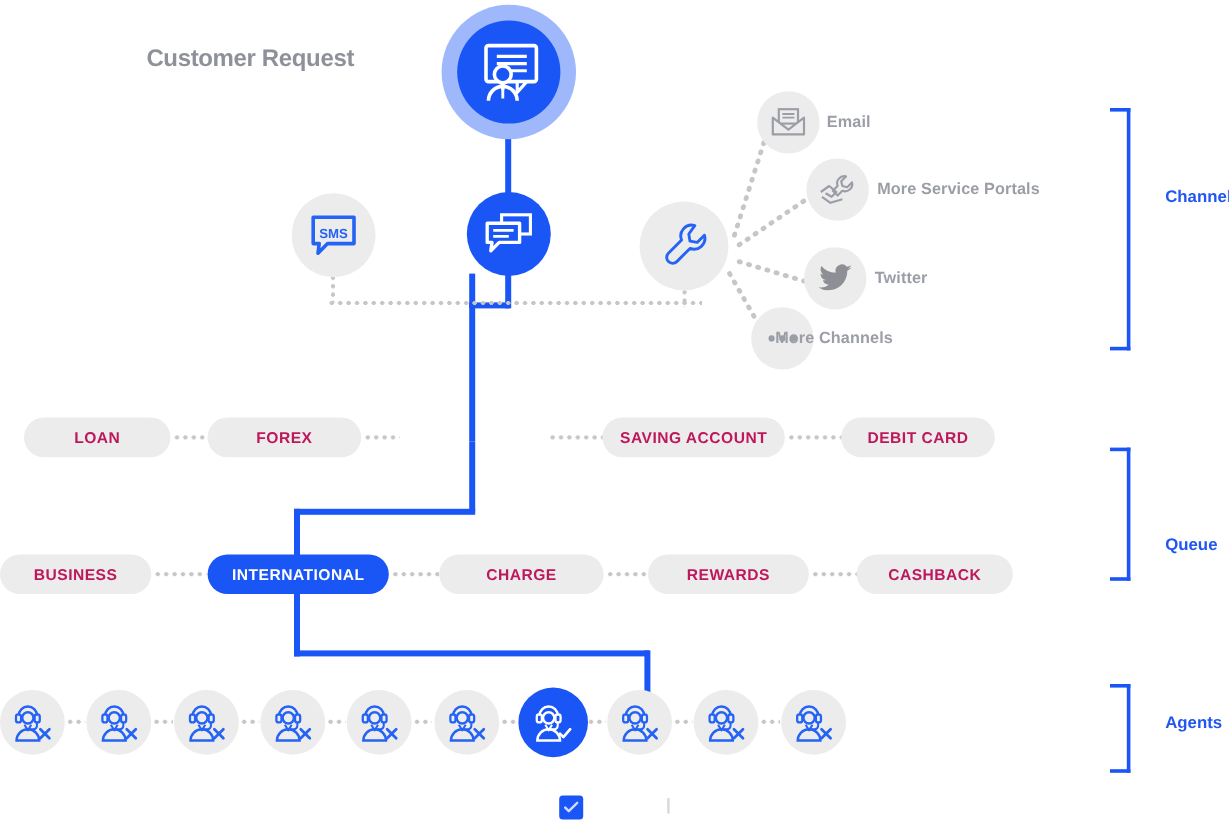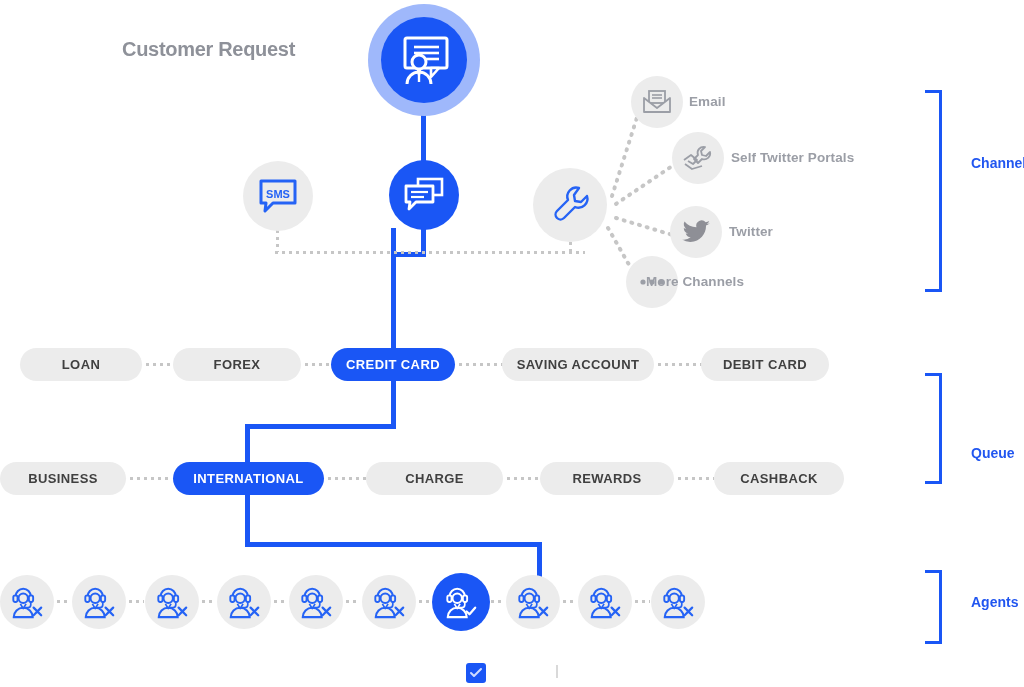--- a/index.html
+++ b/index.html
@@ -43,21 +43,21 @@
   #portal-label{left:731px;top:150px;}
   #twitter-label{left:729px;top:224px;}
   #more-label{left:646px;top:274px;}
 
   
   .pill{
     height:33px;border-radius:17px;display:flex;align-items:center;
     justify-content:center;white-space:nowrap;
     font-size:13px;font-weight:bold;letter-spacing:0.4px;
   }
-  .pill-grey{background:#ececec;color:#404040;}
+  .pill-grey{background:#ececec;color:#be185d;}
   .pill-blue{background:#1a56f5;color:#ffffff;}
 
   
   #p-loan{left:20px;top:348px;width:122px;}
   #p-forex{left:173px;top:348px;width:128px;}
   #p-credit{left:331px;top:348px;width:124px;}
   #p-saving{left:502px;top:348px;width:152px;}
   #p-debit{left:701px;top:348px;width:128px;}
   
   #p-business{left:0px;top:462px;width:126px;}
@@ -180,21 +180,21 @@
   </div>
   <div class="abs ch-label" id="email-label">Email</div>
 
   <div class="abs circ circ-grey" id="portal-node">
     <svg width="32" height="28" viewBox="0 0 32 28">
       <path d="M23 3 a6 6 0 0 0 -7 8 l-4 4 l4 4 l4 -4 a6 6 0 0 0 8 -7 l-4 4 l-4 -1 l-1 -4 Z" fill="none" stroke="#9b9ea6" stroke-width="1.8" stroke-linejoin="round"></path>
       <path d="M2 16 L9 11 L15 16 L11 20 L6 17" fill="none" stroke="#9b9ea6" stroke-width="1.8" stroke-linejoin="round"></path>
       <path d="M3 20 L10 25 L20 22" fill="none" stroke="#9b9ea6" stroke-width="1.8" stroke-linejoin="round"></path>
     </svg>
   </div>
-  <div class="abs ch-label" id="portal-label">Self Twitter Portals</div>
+  <div class="abs ch-label" id="portal-label">More Service Portals</div>
 
   <div class="abs circ circ-grey" id="twitter-node">
     <svg width="30" height="26" viewBox="0 0 30 26">
       <path d="M29 4 a10 10 0 0 1 -3.2 1 a5.5 5.5 0 0 0 2.4 -3 a11 11 0 0 1 -3.5 1.3 a5.4 5.4 0 0 0 -9.3 4.9
                A15.5 15.5 0 0 1 3.5 2.6 a5.4 5.4 0 0 0 1.7 7.2 a5.3 5.3 0 0 1 -2.4 -0.7 a5.4 5.4 0 0 0 4.3 5.3
                a5.4 5.4 0 0 1 -2.4 0.1 a5.4 5.4 0 0 0 5 3.7 A10.9 10.9 0 0 1 1 20.5 a15.4 15.4 0 0 0 8.4 2.4
                c10 0 15.6 -8.4 15.6 -15.6 v-0.7 A11 11 0 0 0 29 4 Z" fill="#8e8f96"></path>
     </svg>
   </div>
   <div class="abs ch-label" id="twitter-label">Twitter</div>
@@ -208,21 +208,20 @@
   </div>
   <div class="abs ch-label" id="more-label">More Channels</div>
 
   <div class="abs dots" style="left:144px;top:362px;width:30px;"></div>
   <div class="abs dots" style="left:303px;top:362px;width:30px;"></div>
   <div class="abs dots" style="left:457px;top:362px;width:46px;"></div>
   <div class="abs dots" style="left:656px;top:362px;width:46px;"></div>
 
   <div class="abs pill pill-grey" id="p-loan">LOAN</div>
   <div class="abs pill pill-grey" id="p-forex">FOREX</div>
-  <div class="abs pill pill-blue" id="p-credit">CREDIT CARD</div>
   <div class="abs pill pill-grey" id="p-debit">DEBIT CARD</div>
   <div class="abs pill pill-grey" id="p-saving">SAVING ACCOUNT</div>
 
   <div class="abs dots" style="left:128px;top:476px;width:44px;"></div>
   <div class="abs dots" style="left:326px;top:476px;width:40px;"></div>
   <div class="abs dots" style="left:505px;top:476px;width:34px;"></div>
   <div class="abs dots" style="left:676px;top:476px;width:38px;"></div>
 
   <div class="abs pill pill-grey" id="p-business">BUSINESS</div>
   <div class="abs pill pill-blue" id="p-intl">INTERNATIONAL</div>

